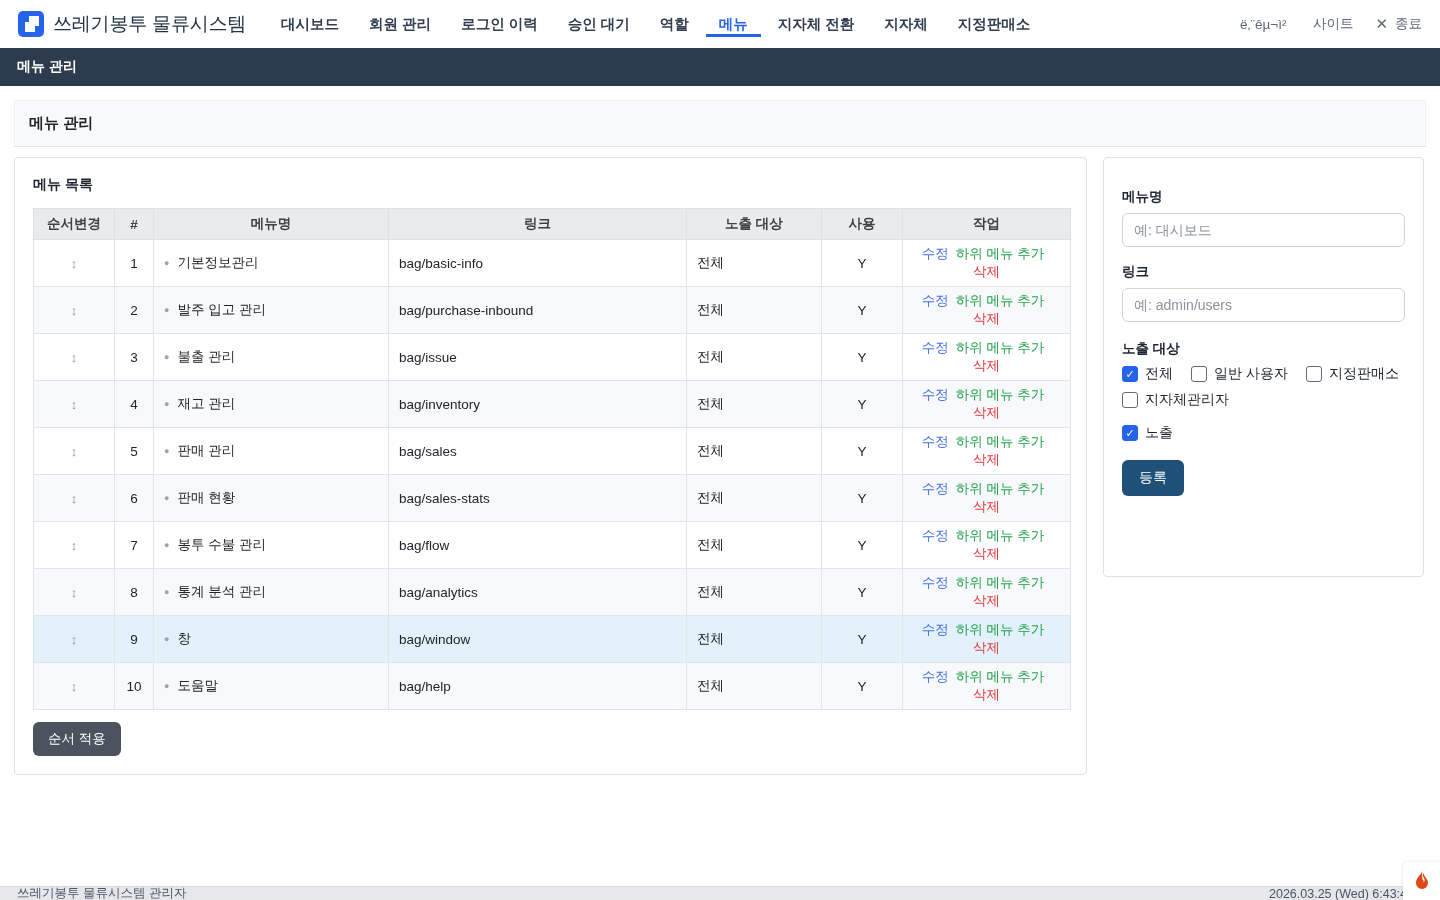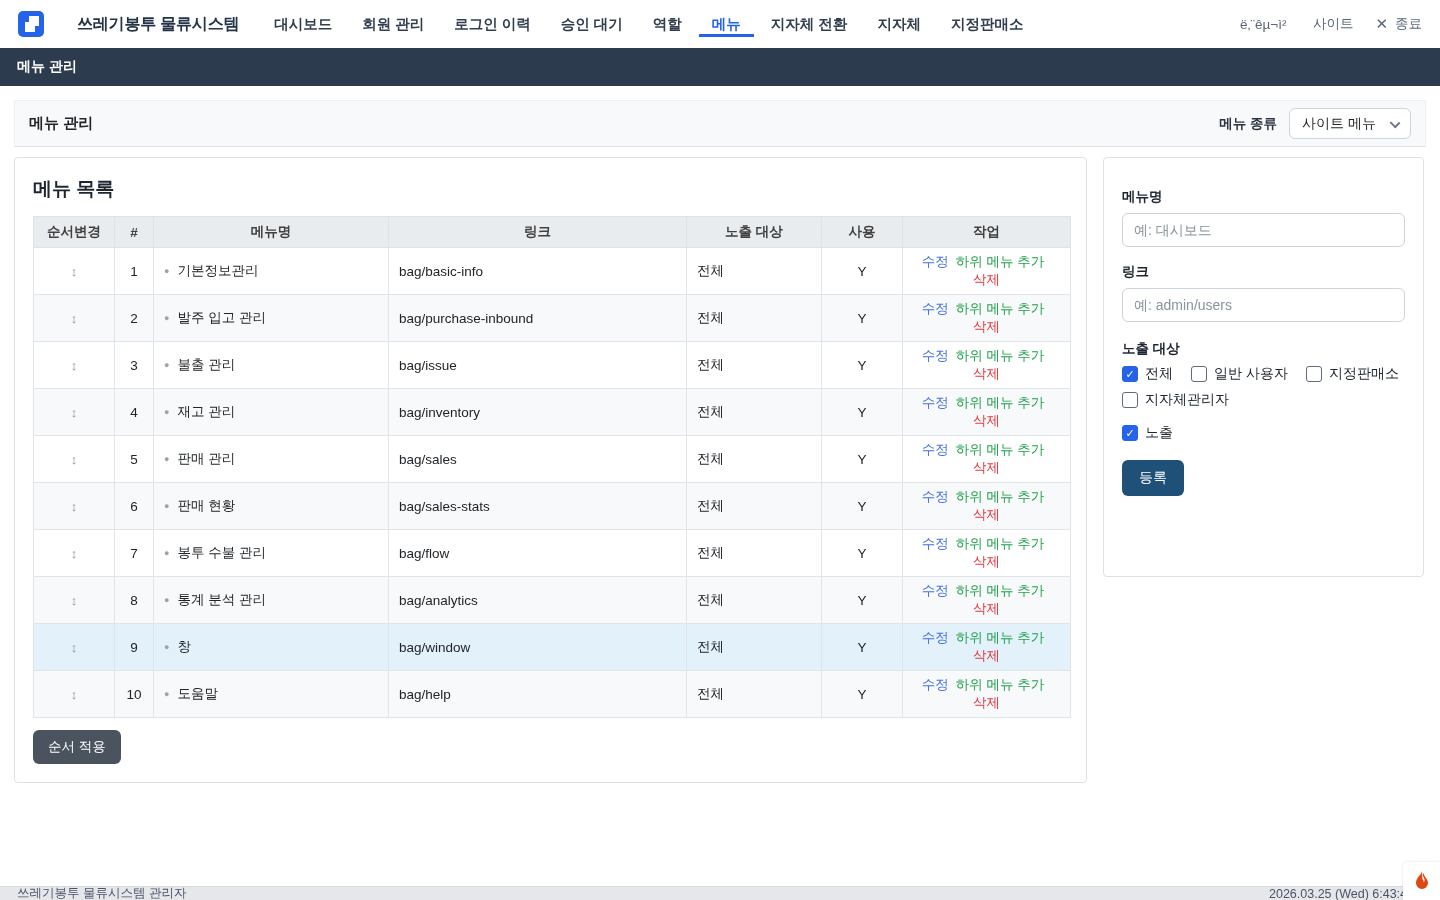--- a/index.html
+++ b/index.html
@@ -6,21 +6,21 @@
   html,body { width:1440px; height:900px; overflow:hidden; }
   body {
     font-family:"Liberation Sans","DejaVu Sans",sans-serif;
     background:#ffffff; color:#212529; position:relative; font-size:14px;
   }
 
   
   .topnav { height:48px; display:flex; align-items:stretch; padding:0 18px; background:#fff; }
   .brand { display:flex; align-items:center; gap:9px; margin-right:22px; }
   .logo { width:26px; height:26px; flex:0 0 auto; }
-  .brand-title { font-size:16px; font-weight:700; color:#243447; letter-spacing:-0.2px; white-space:nowrap;margin-left:24px; }
+  .brand-title { font-size:19px; font-weight:400; color:#243447; letter-spacing:-0.2px; white-space:nowrap; }
   .nav-items { display:flex; align-items:center; gap:4px; }
   .nav-item { display:flex; align-items:center; padding:0 13px; font-size:14.5px; font-weight:700;
     color:#323e4f; border-bottom:3px solid transparent; padding-top:3px; cursor:pointer; white-space:nowrap; }
   .nav-item.active { color:var(--accent,#2563eb); border-bottom-color:var(--accent,#2563eb); }
   .topnav-right { margin-left:auto; display:flex; align-items:center; gap:22px; color:#5a6677; font-size:13.5px; }
   .user-name { color:#5a6677; }
   .site-link { cursor:pointer; }
   .logout { display:flex; align-items:center; gap:7px; cursor:pointer; }
   .close-x { font-size:15px; color:#5a6677; }
 
@@ -38,21 +38,21 @@
     border-radius:6px; display:flex; align-items:center; padding:0 30px 0 12px; font-size:14px; color:#212529;
     cursor:pointer; }
   .chevron { position:absolute; right:11px; top:10px; width:8px; height:8px; border-right:2px solid #6b7482;
     border-bottom:2px solid #6b7482; transform:rotate(45deg) scale(1,0.9); }
 
   
   .main { display:flex; gap:16px; margin:10px 14px 0 14px; align-items:flex-start; }
   .card { background:#fff; border:1px solid #dee2e6; border-radius:4px; padding:18px; }
   .card.list-card { width:1073px; min-height:420px; }
   .card.form-card { width:321px; min-height:420px; }
-  .card-title { font-size:19px; font-weight:700; margin-bottom:14px; color:#1d2530; }
+  .card-title { font-size:14px; font-weight:700; margin-bottom:14px; color:#1d2530; }
 
   
   table { border-collapse:collapse; width:1037px; font-size:13.5px; table-layout:fixed; }
   th { background:#e9ecef; border:1px solid #dee2e6; font-weight:700; padding:6px 8px; height:30px; color:#404040;margin-left:36px; }
   td { border:1px solid #e1e5e9; padding:5px 10px; height:29px; background:#fff; }
   tbody tr:nth-child(even) td { background:#f8f9fa; }
   tbody tr.hl td { background:#e3f1fb; }
   .col-sort{width:81px;} .col-num{width:39px;} .col-name{width:235px;} .col-link{width:298px;}
   .col-target{width:135px;} .col-use{width:81px;} .col-actions{width:168px;}
   td.c, th { text-align:center; }
@@ -121,27 +121,20 @@
     </span>
   </div>
 </div>
 
 <div class="page-bar">
   <span>메뉴 관리</span>
 </div>
 
 <div class="toolbar">
   <span class="toolbar-title">메뉴 관리</span>
-  <div class="toolbar-right">
-    <span class="menu-type-label">메뉴 종류</span>
-    <div class="select">
-      <span>사이트 메뉴</span>
-      <span class="chevron"></span>
-    </div>
-  </div>
 </div>
 
 <div class="main">
 
   <div class="card list-card">
     <div class="card-title">메뉴 목록</div>
     <table>
       <colgroup>
         <col class="col-sort">
           <col class="col-num">

